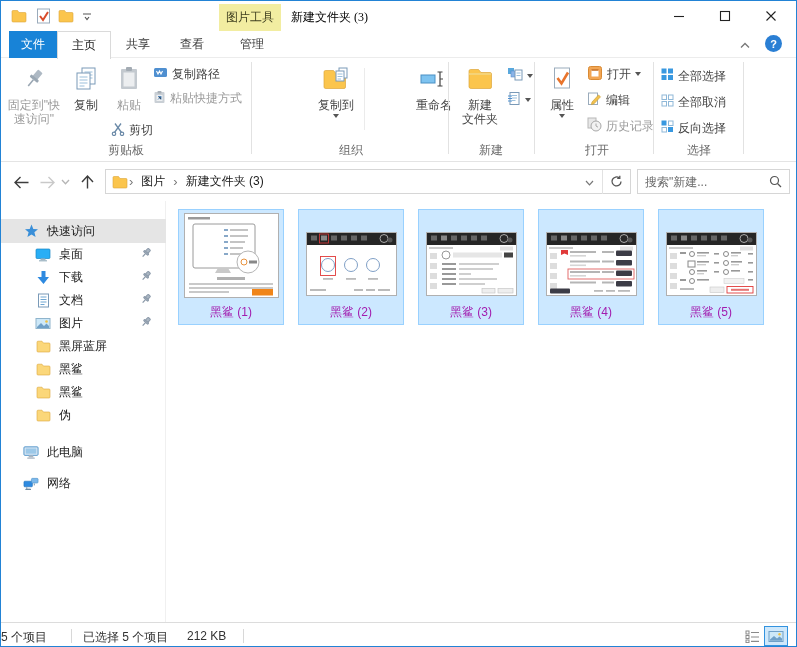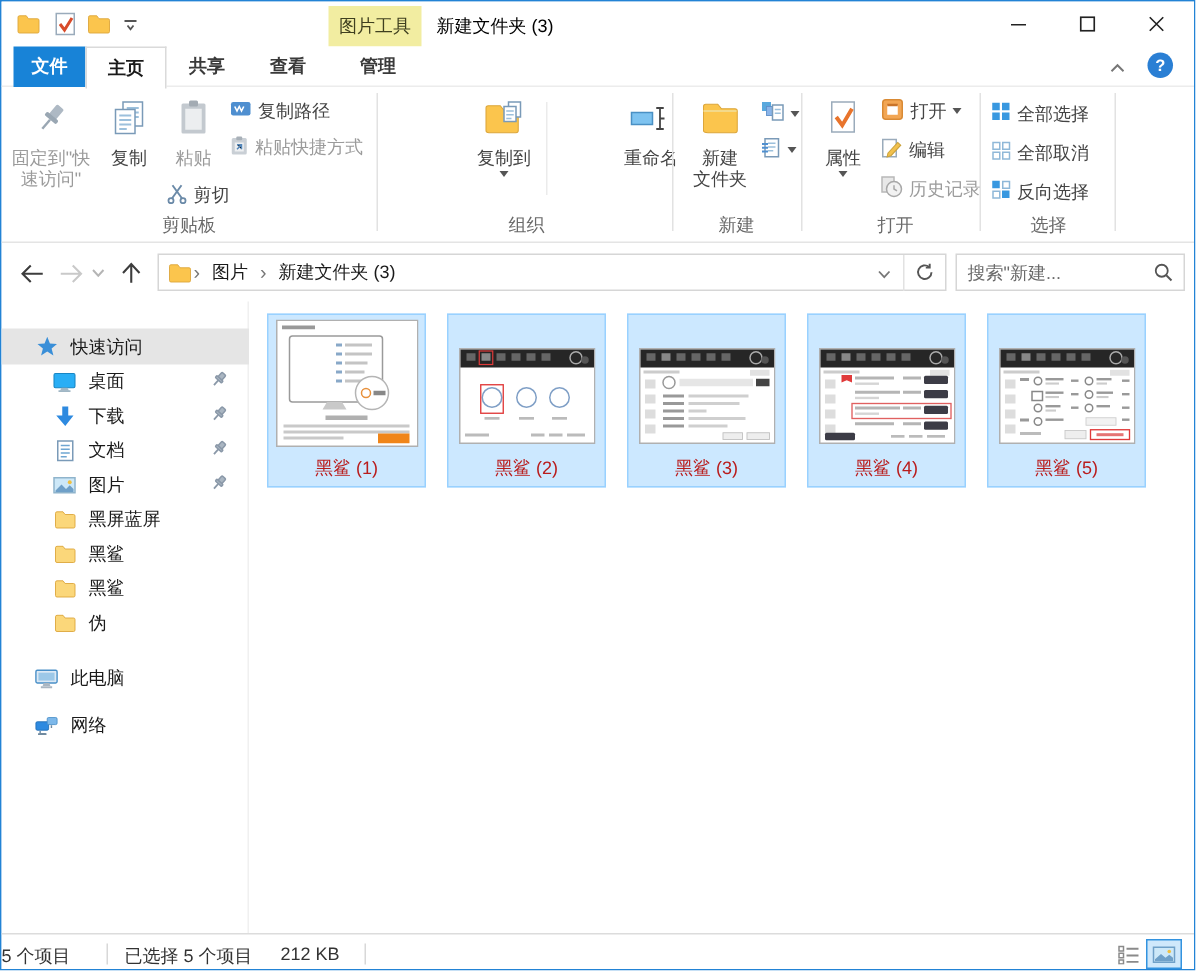--- a/index.html
+++ b/index.html
@@ -1,28 +1,28 @@
 <!DOCTYPE html>
 <html><head>
 <meta charset="utf-8">
 <style>
   * { margin:0; padding:0; box-sizing:border-box; }
   html,body { width:797px; height:647px; font-family:"Liberation Sans","DejaVu Sans",sans-serif; }
   #window { position:relative; width:797px; height:647px; background:#fff; border:1px solid #2283d5; overflow:hidden; font-size:12px; color:#444; }
 
   
-  #titlebar { position:absolute; left:0; top:0; width:100%; height:30px; background:#fff; }
+  #titlebar { position:absolute; left:0; top:0; width:100%; height:30px; background:#fff;font-family:Liberation Serif, serif; }
   .qat-btn { position:absolute; top:6px; width:20px; height:18px; display:flex; align-items:center; justify-content:center; }
   #context-tool { position:absolute; left:218px; top:3px; width:62px; height:27px; background:#f2eda1; color:#3f3f1f; display:flex; align-items:center; justify-content:center; font-size:12px; }
   #window-title { position:absolute; left:290px; top:8px; color:#000; font-size:12px; }
   .win-ctrl { position:absolute; top:0; width:46px; height:30px; display:flex; align-items:center; justify-content:center; }
 
   
   #tabrow { position:absolute; left:0; top:30px; width:100%; height:27px; background:#fff; border-bottom:1px solid #ececec; }
-  .tab { position:absolute; top:0; height:27px; display:flex; align-items:center; justify-content:center; font-size:12px; color:#3a3a3a;font-weight:bold; }
+  .tab { position:absolute; top:0; height:27px; display:flex; align-items:center; justify-content:center; font-size:12px; color:#3a3a3a; }
   #tab-file { left:8px; width:48px; background:#1883d7; color:#fff; }
   #tab-home { left:56px; width:54px; background:#fff; border:1px solid #dadada; border-bottom:none; height:28px; z-index:2; color:#1a1a1a; }
   #tab-share { left:110px; width:54px; }
   #tab-view { left:164px; width:54px; }
   #tab-manage { left:222px; width:58px; }
   #ribbon-collapse { position:absolute; right:42px; top:6px; width:18px; height:16px; display:flex; align-items:center; justify-content:center; }
   #help-btn { position:absolute; right:14px; top:4px; width:17px; height:17px; border-radius:50%; background:#2a7fd4; color:#fff; font-size:11px; font-weight:bold; display:flex; align-items:center; justify-content:center; }
 
   
   #ribbon { position:absolute; left:0; top:57px; width:100%; height:104px; background:#fff; border-bottom:1px solid #e4e4e4; }
@@ -52,21 +52,21 @@
   
   #main { position:absolute; left:0; top:200px; width:100%; height:421px; background:#fff; }
   #sidebar { position:absolute; left:0; top:0; width:165px; height:100%; border-right:1px solid #f0f0f0; }
   .side-row { position:absolute; left:0; width:165px; height:23px; display:flex; align-items:center; font-size:12px; color:#1a1a1a; }
   .side-row .sicon { position:absolute; width:16px; height:16px; display:flex; align-items:center; justify-content:center; }
   .side-row .slabel { position:absolute; }
   .side-row .spin { position:absolute; right:14px; top:4px; }
   #side-quick { background:#e5e5e5; height:24px; }
 
   .file-item { position:absolute; top:8px; width:106px; height:116px; background:#cce8ff; border:1px solid #99d1ff; }
-  .file-item .fname { position:absolute; left:0; bottom:3px; width:100%; text-align:center; font-size:12px; color:#b91c1c; }
+  .file-item .fname { position:absolute; left:0; bottom:3px; width:100%; text-align:center; font-size:12px; color:#a21caf; }
   .thumb1 { position:absolute; left:5px; top:3px; }
   .thumbw { position:absolute; left:7px; top:22px; }
 
   
   #statusbar { position:absolute; left:0; top:621px; width:100%; height:26px; background:#fff; border-top:1px solid #dcdcdc; font-size:12px; color:#333; }
   .st-text { position:absolute; top:6px; }
   .st-sep { position:absolute; top:6px; width:1px; height:14px; background:#d8d8d8; }
   #view-list-btn { position:absolute; right:34px; top:4px; width:20px; height:18px; display:flex; align-items:center; justify-content:center; }
   #view-thumb-btn { position:absolute; right:8px; top:3px; width:24px; height:20px; background:#cfe8fb; border:1px solid #3393df; display:flex; align-items:center; justify-content:center; }
 </style>

